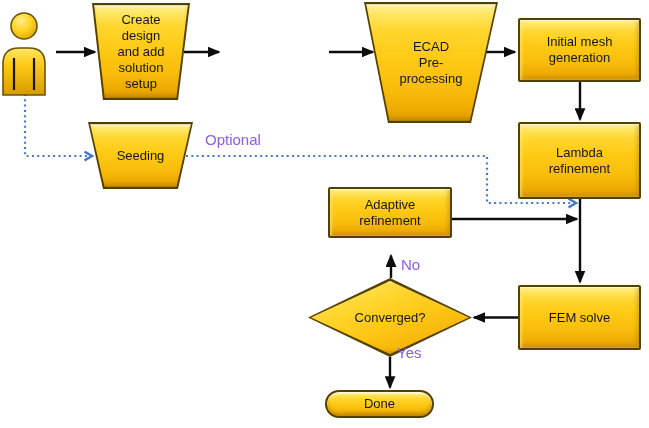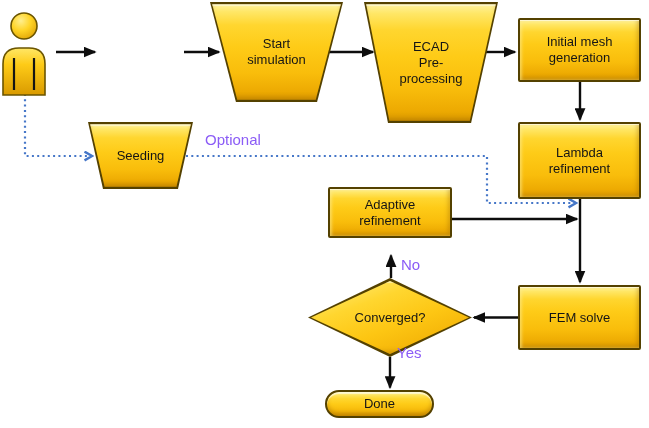--- a/index.html
+++ b/index.html
@@ -81,27 +81,30 @@
         <stop offset="0%" stop-color="#ffe767"></stop>
         <stop offset="35%" stop-color="#fecb17"></stop>
         <stop offset="100%" stop-color="#d99a00"></stop>
       </linearGradient>
     </defs>
     <circle cx="23" cy="16" r="13" fill="url(#headGrad)" stroke="#6b5500" stroke-width="1.6"></circle>
     <path d="M2,85 L2,54 Q2,38 18,38 L28,38 Q44,38 44,54 L44,85 Z" fill="url(#bodyGrad)" stroke="#6b5500" stroke-width="1.6"></path>
     <path d="M13,48 L13,80 M33,48 L33,80" stroke="#141414" stroke-width="2.2"></path>
   </svg>
 
-
-  <div class="node poly" style="left:210px;top:2px;width:133px;height:100px;--poly:polygon(0% 0%,100% 0%,80.5% 100%,19.5% 100%)">
+  <div class="node poly" style="left:92px;top:3px;width:98px;height:97px;--poly:polygon(0% 0%,100% 0%,87.8% 100%,11.2% 100%)">
     <div class="shape-border"></div>
     <div class="shape-fill"></div>
-    <div class="node-label">Start
-simulation</div>
+    <div class="node-label">Create
+design
+and add
+solution
+setup</div>
   </div>
+
 
   <div class="node poly" style="left:364px;top:2px;width:134px;height:121px;--poly:polygon(0% 0%,100% 0%,79.9% 100%,17.9% 100%)">
     <div class="shape-border"></div>
     <div class="shape-fill"></div>
     <div class="node-label">ECAD
 Pre-
 processing</div>
   </div>
 
   <div class="node rectn" style="left:518px;top:18px;width:123px;height:64px">

